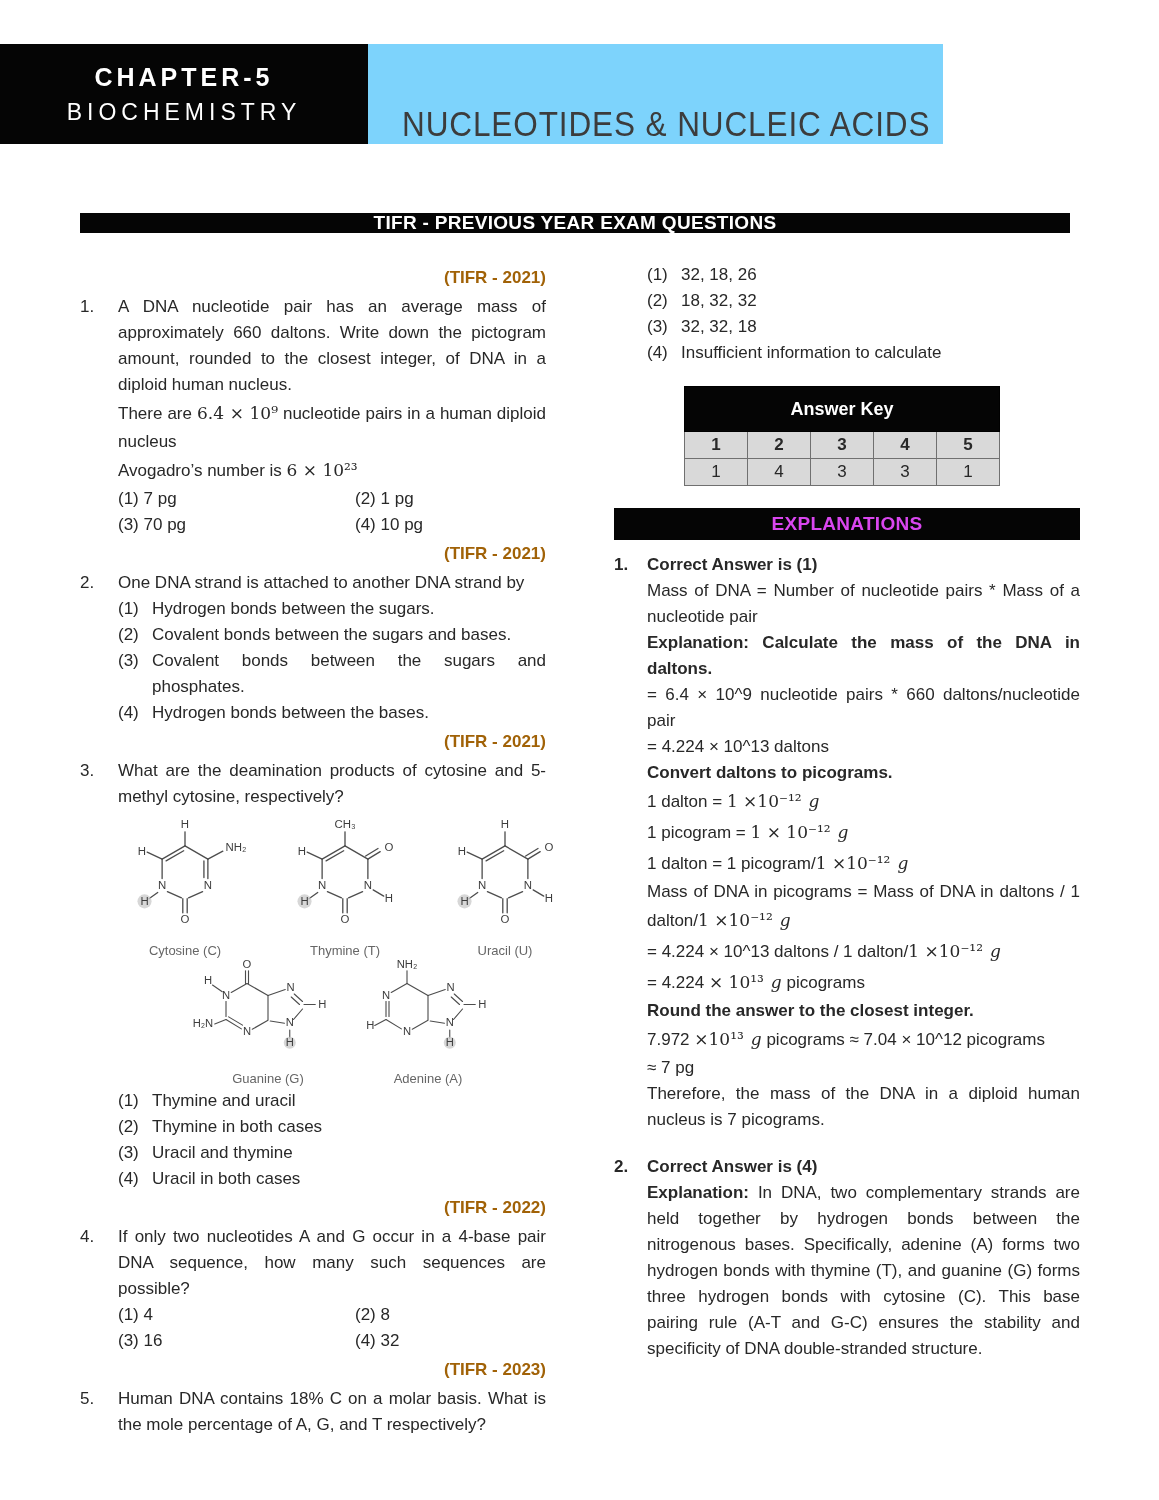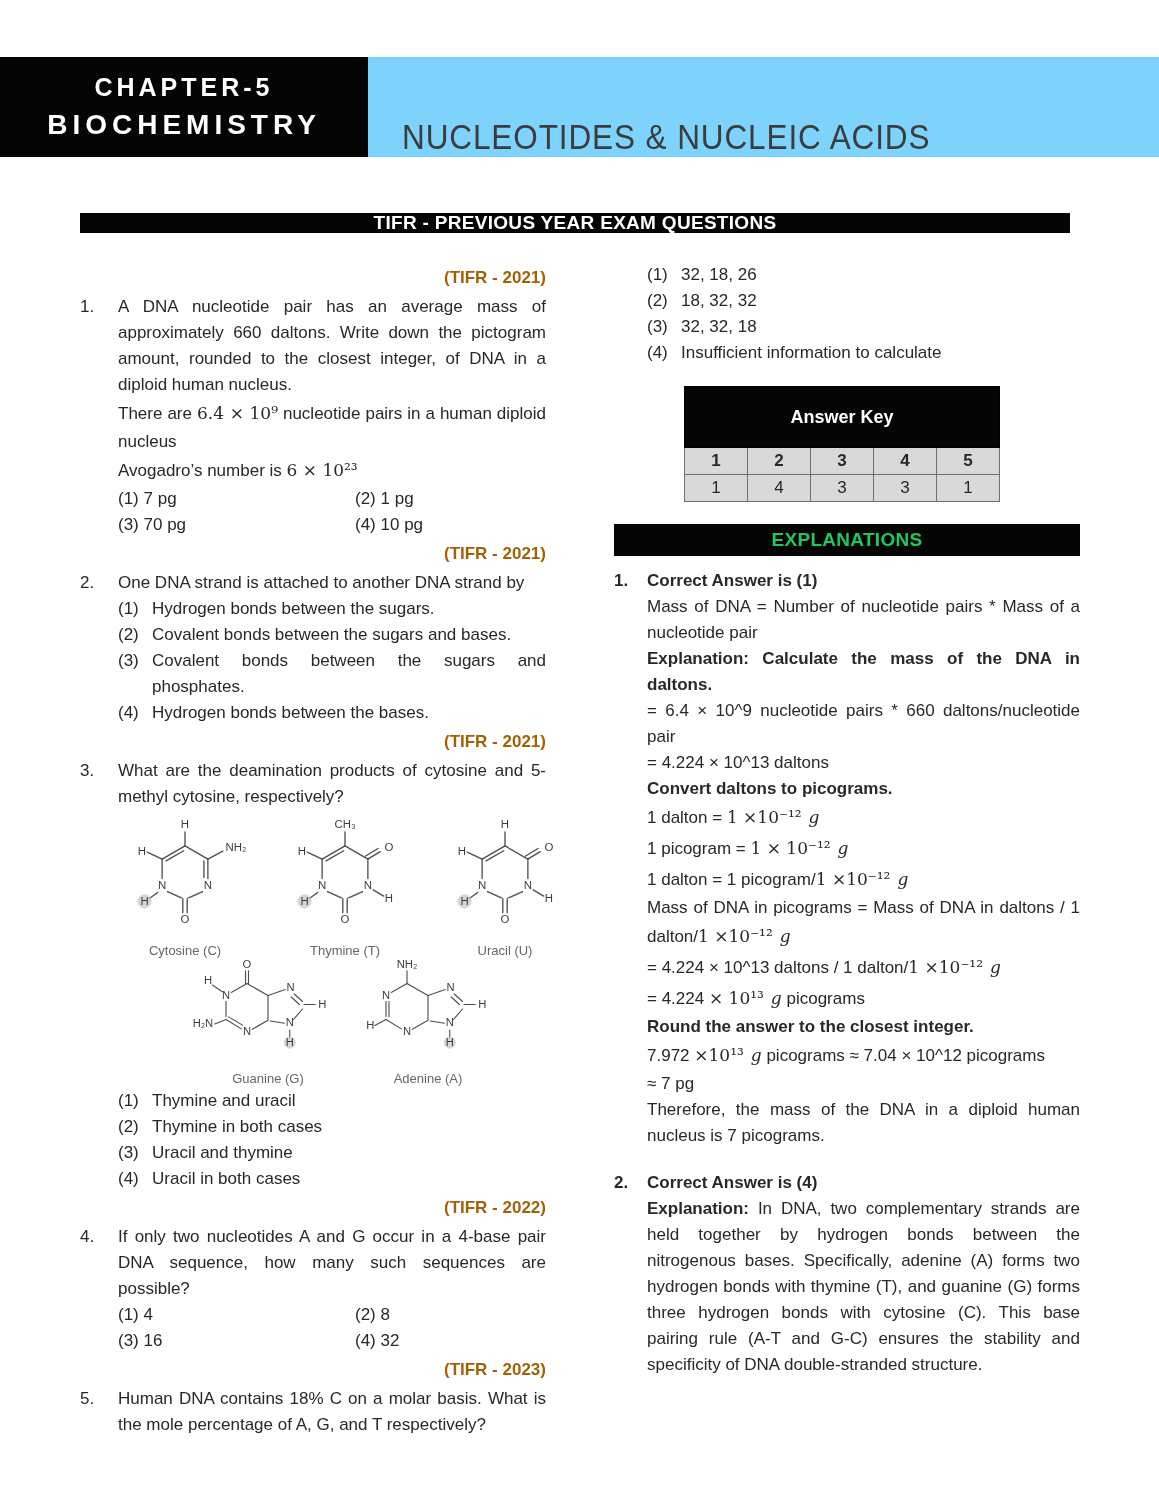--- a/index.html
+++ b/index.html
@@ -1,25 +1,25 @@
 <!DOCTYPE html>
 <html><head>
 <meta charset="utf-8">
 <style>
   *{box-sizing:border-box}
   html,body{margin:0;padding:0}
   body{width:1159px;height:1500px;position:relative;background:#ffffff;
        font-family:"Liberation Sans",sans-serif;font-size:17px;color:#282828;overflow:hidden}
 
   
-  .hdr{position:absolute;left:0;top:57px;width:1159px;height:100px}
+  .hdr{position:absolute;left:0;top:44px;width:943px;height:100px}
   .chapter{position:absolute;left:0;top:0;width:368px;height:100%;background:#050505;color:#fff;
            display:flex;flex-direction:column;align-items:center;justify-content:center;gap:7px}
   .chapter .l1{font-size:25px;font-weight:bold;letter-spacing:4px}
-  .chapter .l2{font-size:28px;font-weight:bold;letter-spacing:5px}
+  .chapter .l2{font-size:23px;font-weight:normal;letter-spacing:5px}
   .band{position:absolute;left:368px;top:0;right:0;height:100%;background:#7dd3fc;display:flex;align-items:flex-end}
   .band .t{font-size:35px;color:#3c3c3c;margin-left:34px;letter-spacing:1px;white-space:nowrap;
            transform:scaleX(.9);transform-origin:left center}
 
   .secbar{position:absolute;left:80px;top:213px;width:990px;height:20px;background:#050505;color:#fff;
           font-weight:bold;font-size:19px;display:flex;align-items:center;justify-content:center;letter-spacing:.3px}
 
   
   .col{position:absolute;top:262px;line-height:26px}
   #col-left{left:80px;width:466px}
@@ -47,25 +47,25 @@
   .frow2{display:flex;margin-left:113px;gap:10px}
   .fcell{display:flex;flex-direction:column;align-items:center}
   .flabel{font-size:13px;color:#666;text-align:center;line-height:15px;margin-top:16px}
   svg line{stroke:#4d4d4d;stroke-width:1.5;stroke-linecap:round}
   svg text{fill:#3e3e3e;font-family:"Liberation Sans","DejaVu Sans",sans-serif}
   .psvg text{font-size:13px}
   .usvg text{font-size:15px}
 
   
   .akey{border-collapse:collapse;margin:20px 0 0 70px}
-  .akey th{background:#050505;color:#fff;font-size:18px;font-weight:bold;height:14px;border:1px solid #000;padding:17px}
+  .akey th{background:#050505;color:#fff;font-size:18px;font-weight:bold;height:14px;border:1px solid #000;padding:9px}
   .akey td{width:63px;height:27px;background:#d9d9d9;border:1px solid #707070;text-align:center;font-size:17px;padding:0}
   .akey tr.qrow td{font-weight:bold}
 
-  .expbar{margin-top:22px;height:32px;background:#050505;color:#22c55e;font-weight:bold;font-size:19px;
+  .expbar{margin-top:22px;height:32px;background:#050505;color:#d946ef;font-weight:bold;font-size:19px;
           display:flex;align-items:center;justify-content:center;letter-spacing:.3px}
   #rc2{margin-top:12px}
 </style>
 </head>
 <body>
 
 <div class="hdr">
   <div class="chapter">
     <div class="l1">CHAPTER-5</div>
     <div class="l2">BIOCHEMISTRY</div>

